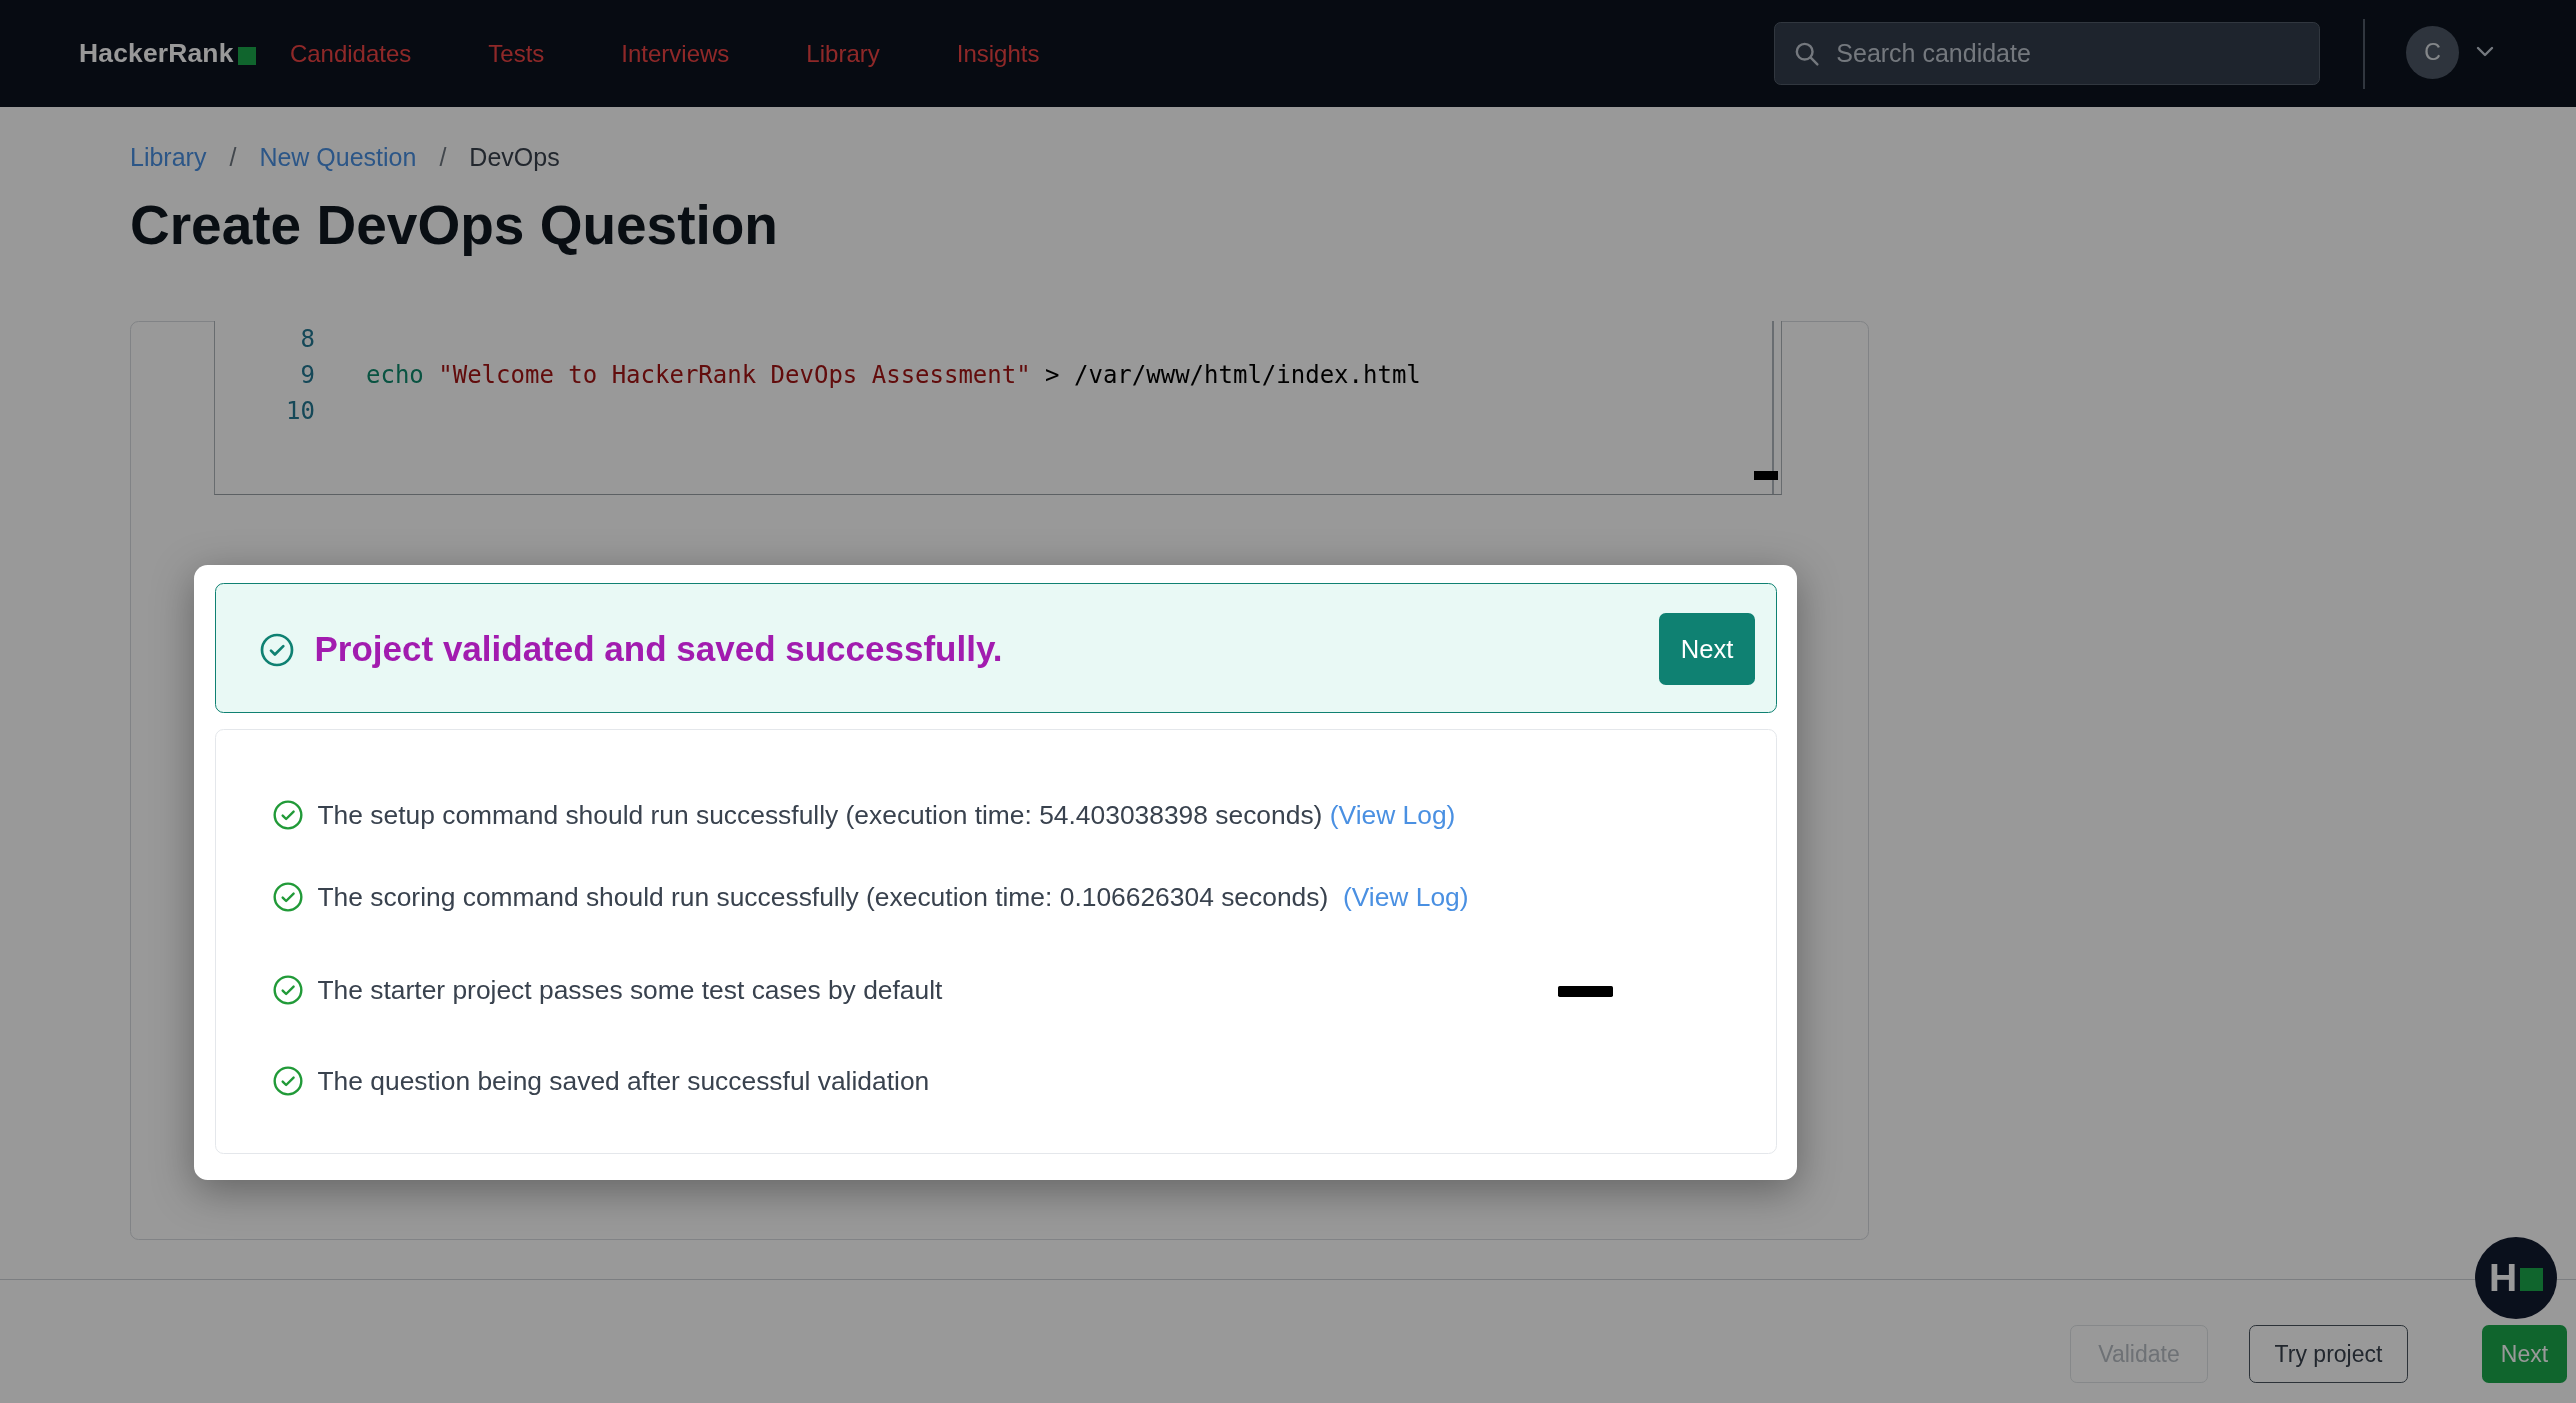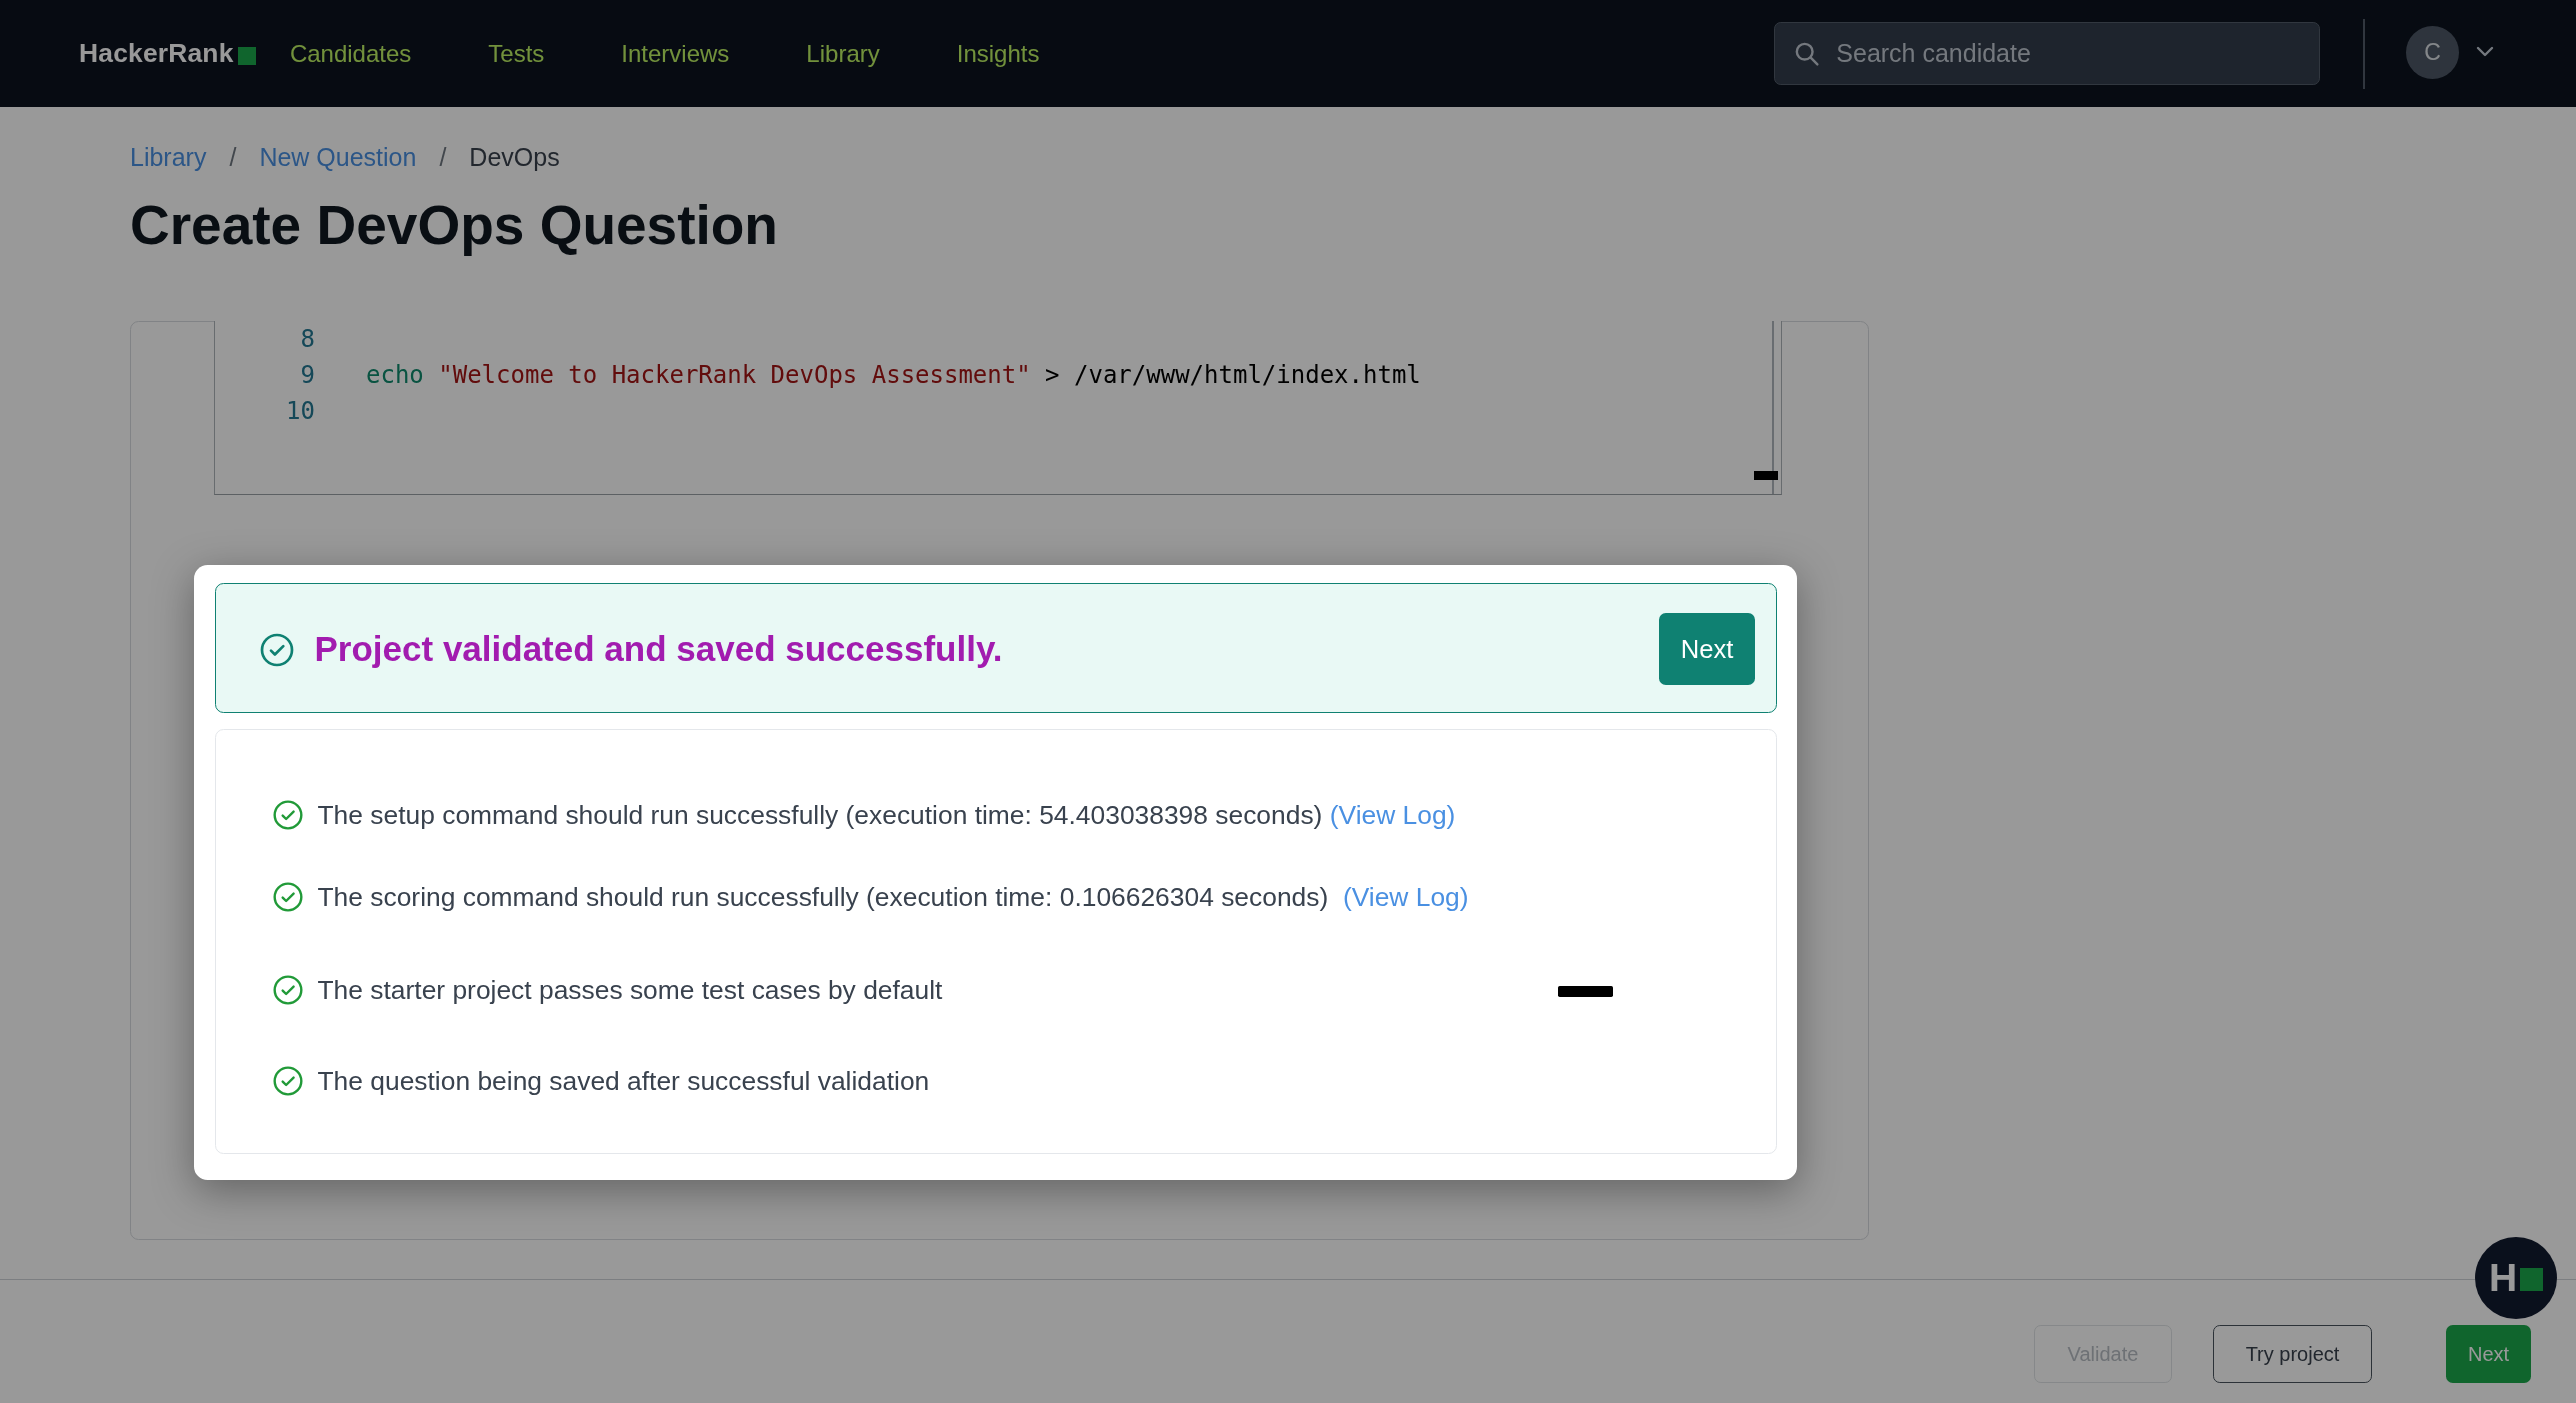--- a/index.html
+++ b/index.html
@@ -11,21 +11,21 @@
 
   
   .topnav {
     position:absolute; left:0; top:0; width:2576px; height:107px;
     background:#0c131f; display:flex; align-items:center; z-index:10;
   }
   .brand { display:flex; align-items:center; margin-left:79px; cursor:pointer; }
   .brand-text { color:#ffffff; font-size:26.4px; font-weight:700; letter-spacing:0.2px; }
   .brand-sq { width:18px; height:18px; background:#1ba94c; margin-left:4.3px; margin-top:5.1px; }
   .nav-items { display:flex; align-items:center; margin-left:34px; gap:77px; }
-  .nav-item { color:#bef264; font-size:24px; cursor:pointer; }
+  .nav-item { color:#ef4444; font-size:24px; cursor:pointer; }
   .search-wrap {
     position:absolute; left:1774px; top:22px; width:546px; height:63px;
     background:#323c4b; border:1.7px solid #525c69; border-radius:6.8px;
     display:flex; align-items:center; padding:0 17px;
   }
   .search-wrap svg { width:29px; height:29px; stroke:#c2c9d2; flex:none; }
   .search-input {
     background:transparent; border:none; outline:none; color:#e8ecf1;
     font-size:25px; margin-left:15.3px; width:100%;
     font-family:"Liberation Sans", sans-serif;
@@ -64,23 +64,23 @@
   .tok-kw  { color:#3c3cf0; }
   .tok-num { color:#098658; }
   .editor-ruler { position:absolute; left:1557px; top:0; width:1.7px; height:174px; background:#b0b6bc; }
   .editor-mark { position:absolute; left:1539px; top:150px; width:24px; height:8.5px; background:#000; }
 
   
   .footerbar {
     position:absolute; left:0; top:1279px; width:2576px; height:124px;
     background:#ffffff; border-top:1.7px solid #cfd3d7; z-index:11;
   }
-  .btn { position:absolute; top:45px; height:58px; border-radius:6.8px; font-size:20px;
+  .btn { position:absolute; top:45px; height:58px; border-radius:6.8px; font-size:23px;
     display:flex; align-items:center; justify-content:center; cursor:pointer;
-    font-family:"Liberation Sans", sans-serif; }
+    font-family:"Liberation Sans", sans-serif;margin-left:36px; }
   .btn-validate { left:2034px; width:138px; background:#ffffff; border:1.7px solid #dfe3e6; color:#b7bdc4; cursor:default; }
   .btn-try { left:2213px; width:159px; background:#ffffff; border:1.7px solid #4a545e; color:#39424e; }
   .btn-next-footer { left:2446px; width:85px; background:#1ba94c; border:none; color:#ffffff; }
 
   
   .badge {
     position:absolute; left:2475px; top:1237px; width:82px; height:82px; border-radius:50%;
     background:#121b30; z-index:12; display:flex; align-items:center; justify-content:center; cursor:pointer;
   }
   .badge-h { color:#ffffff; font-size:39px; font-weight:700; }

